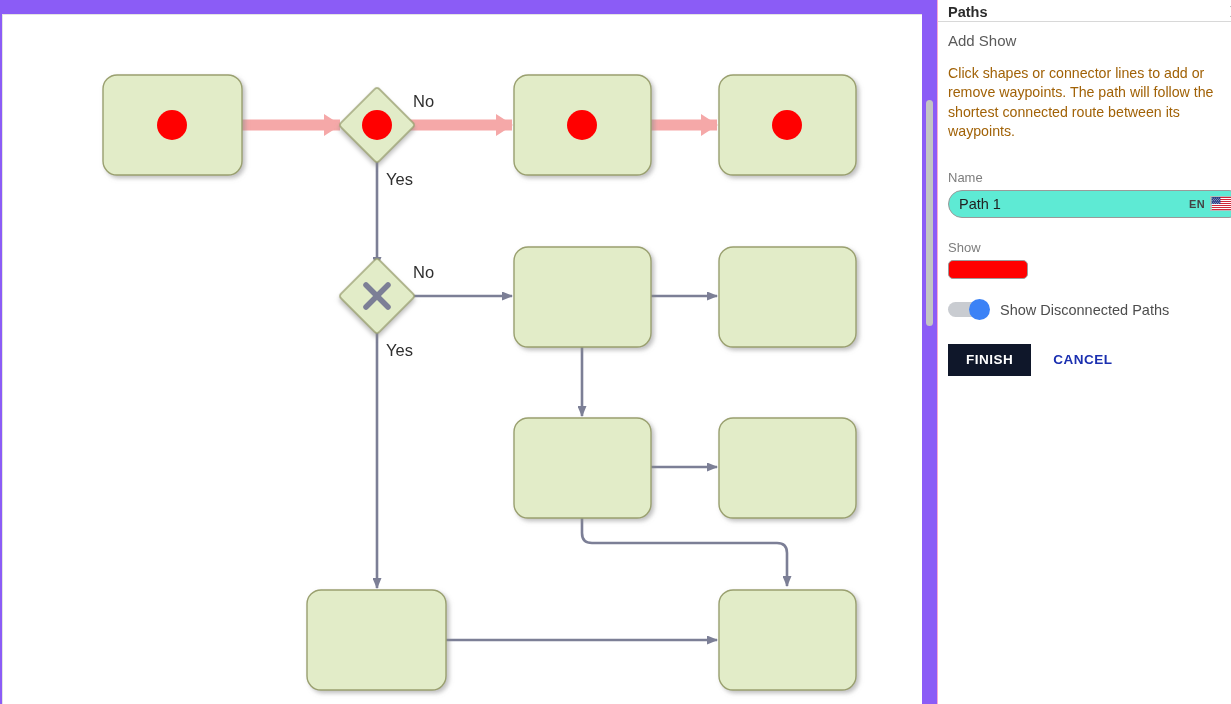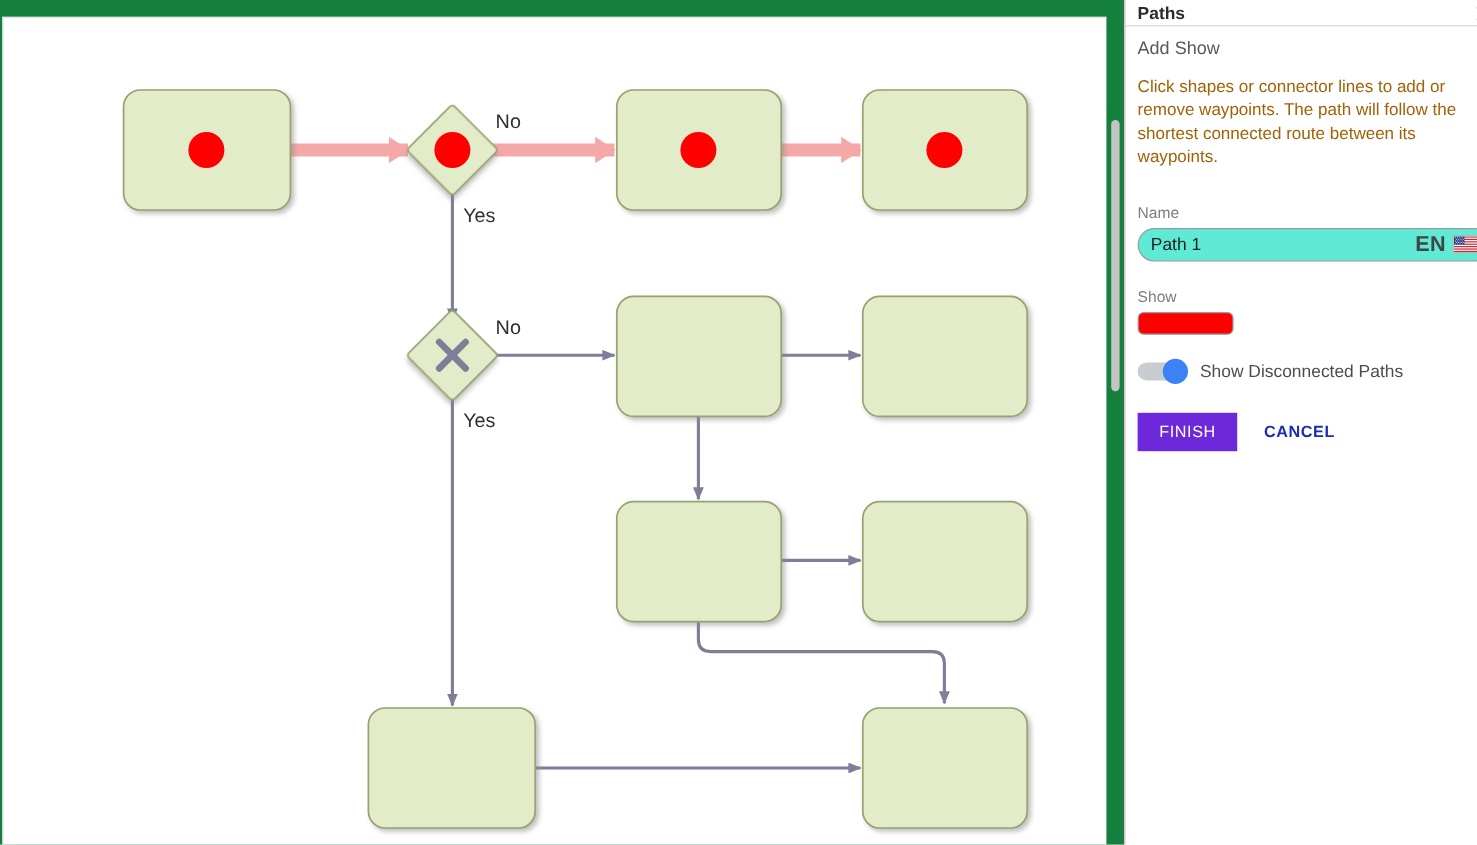--- a/index.html
+++ b/index.html
@@ -10,21 +10,21 @@
     background: #ffffff;
     font-family: "Liberation Sans", "DejaVu Sans", sans-serif;
     overflow: hidden;
   }
   #app { position: relative; width: 1231px; height: 704px; background: #fff; }
 
   
   #canvas-area {
     position: absolute; left: 0; top: 0;
     width: 937px; height: 704px;
-    background: #15803d;
+    background: #8b5cf6;
     overflow: hidden;
   }
   #canvas-frame {
     position: absolute;
     left: 2px; top: 14px;
     width: 920px; height: 700px;
     border: 1px solid #e3e3e3;
     border-right: none; border-bottom: none;
     background: #fff;
   }
@@ -90,21 +90,21 @@
     padding: 0 8px 0 10px;
     margin-bottom: 22px;
   }
   #name-input {
     flex: 1 1 auto;
     border: none; outline: none; background: transparent;
     font-family: inherit; font-size: 14.5px; color: #222;
     padding: 0; height: 24px;
   }
   #lang-code {
-    font-size: 18px; font-weight: bold; color: #444;
+    font-size: 11px; font-weight: bold; color: #444;
     margin-right: 5px; letter-spacing: .3px;
   }
   #flag-icon { width: 24px; height: 15px; display: block; border: 1px solid #b9b9b9; }
 
   
   #color-swatch {
     width: 80px; height: 19px;
     border: 1px solid #9b9b9b;
     border-radius: 5px;
     margin-bottom: 23px;
@@ -127,25 +127,25 @@
     border-radius: 50%;
     background: #3b82f6;
   }
   #toggle-label {
     font-size: 14.5px; color: #4d4d4d; margin-left: 12px;
   }
 
   
   #button-row { display: flex; align-items: center; }
   #finish-button {
-    background: #6d28d9;
+    background: #0f172a;
     color: #ffffff;
     border: none;
     font-family: inherit;
-    font-size: 13.5px; font-weight: normal; letter-spacing: .5px;
+    font-size: 13.5px; font-weight: bold; letter-spacing: .5px;
     padding: 0 18px; height: 32px;
     cursor: pointer;
   }
   #cancel-button {
     background: transparent; border: none;
     color: #1a2fb0;
     font-family: inherit;
     font-size: 13.5px; font-weight: bold; letter-spacing: .5px;
     margin-left: 16px; padding: 0 6px; height: 32px;
     cursor: pointer;

